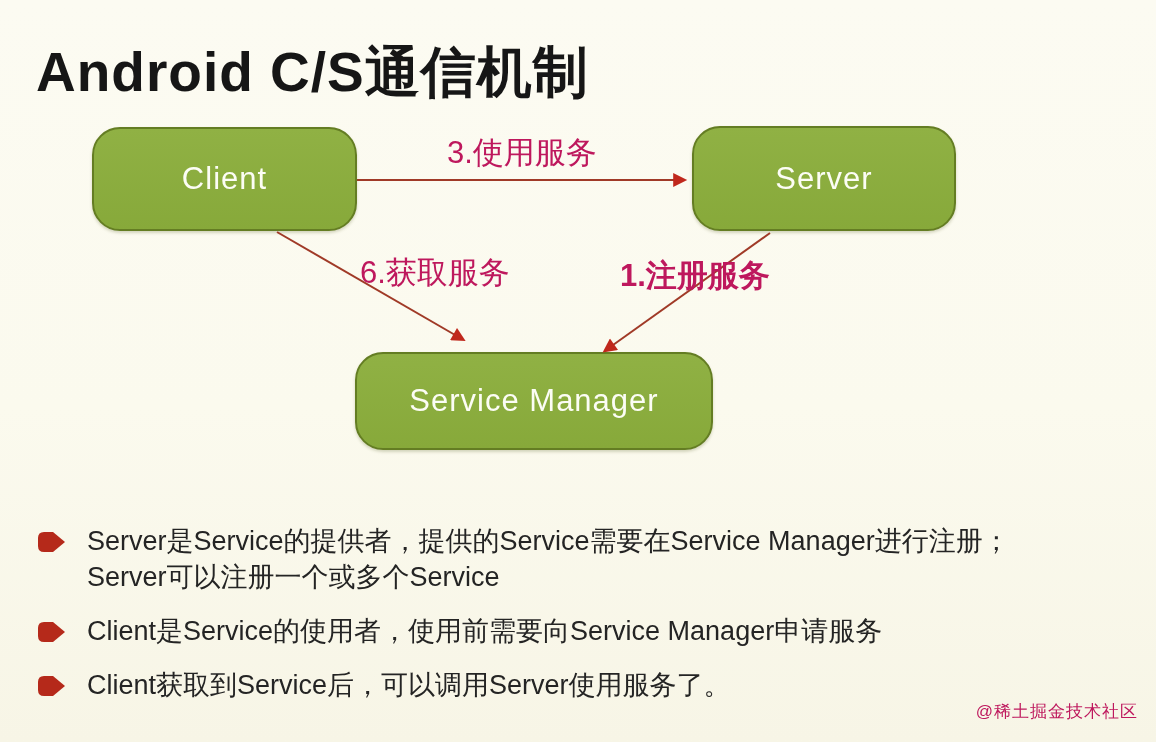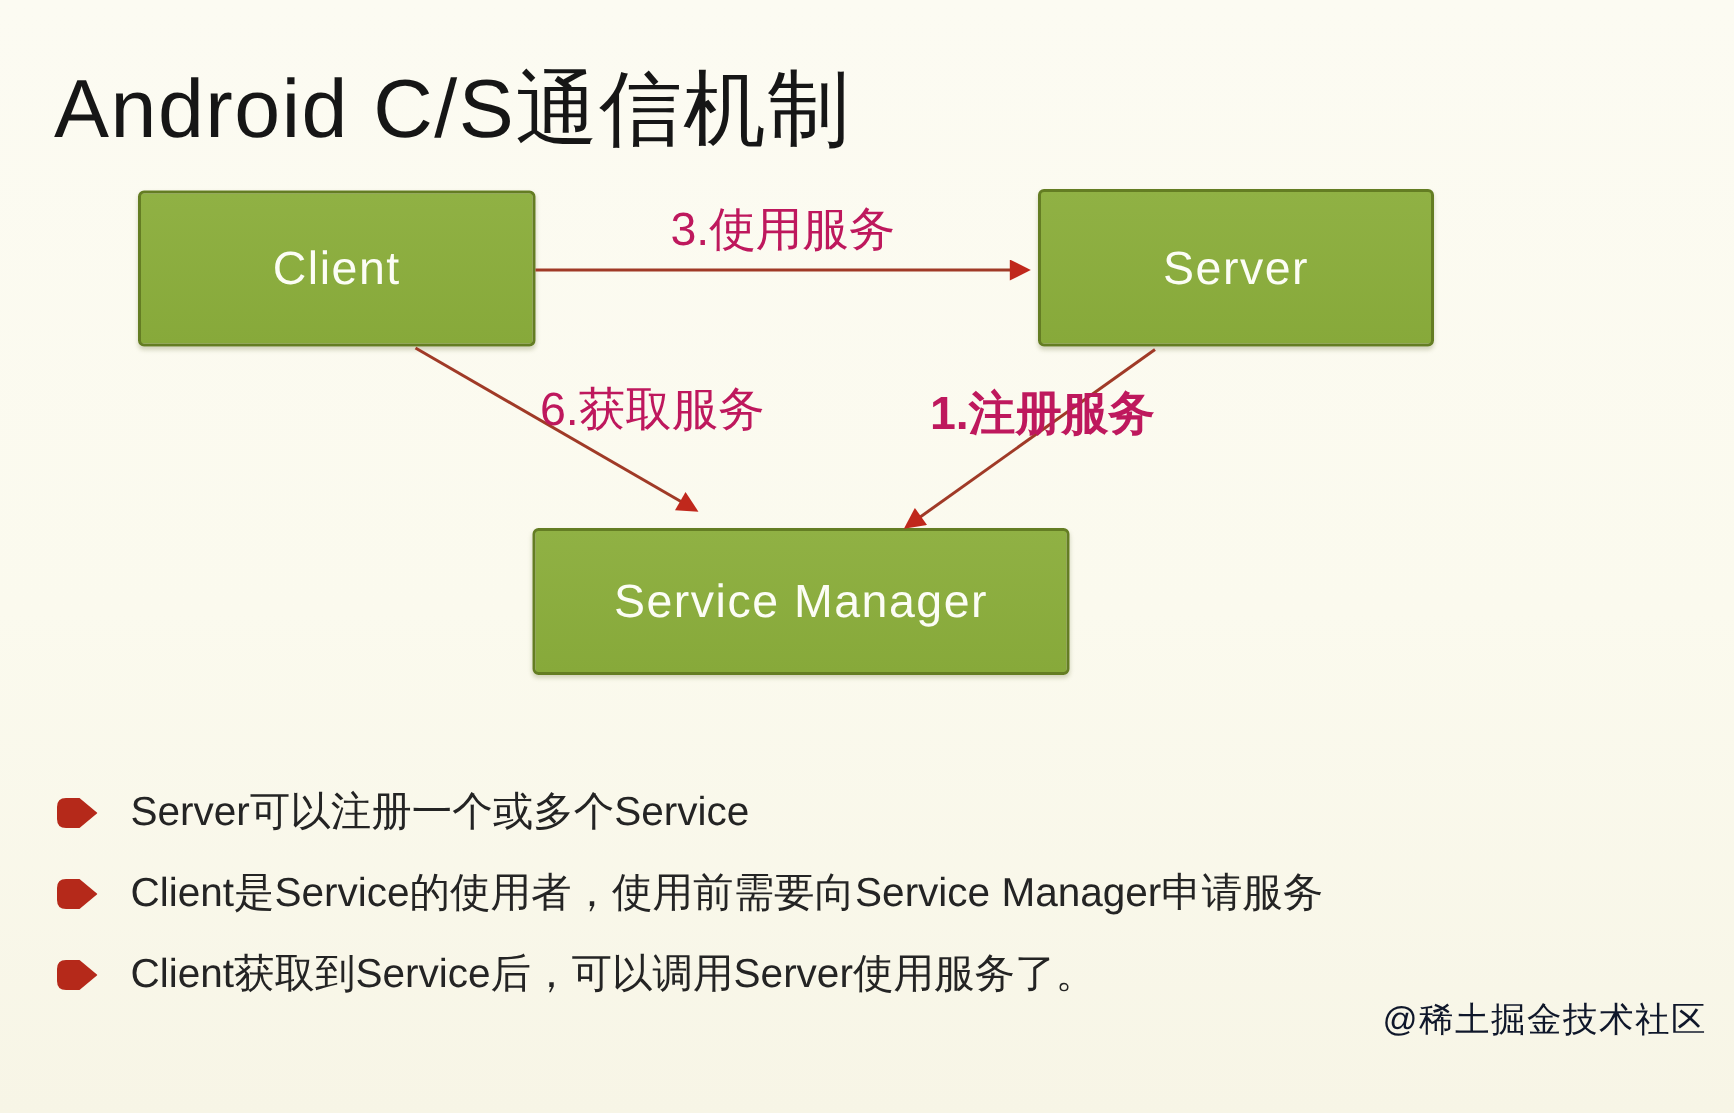--- a/index.html
+++ b/index.html
@@ -12,30 +12,30 @@
     color: #1c1c1c;
   }
 
   .title {
     position: absolute;
     left: 36px; top: 0px;
     font-size: 55px;
     line-height: 70px;
     letter-spacing: 1px;
     color: #161616;
-    font-weight: 400;
+    font-weight: 700;
     white-space: nowrap;
   }
 
   .node {
     position: absolute;
     box-sizing: border-box;
     background: linear-gradient(180deg, #90b144 0%, #87a93a 100%);
     border: 2px solid #647d23;
-    border-radius: 4px;
+    border-radius: 28px;
     display: flex;
     align-items: center;
     justify-content: center;
     color: #fcfdf5;
     font-size: 31px;
     letter-spacing: 1px;
     box-shadow: 0 2px 3px rgba(90,100,40,0.25);
   }
   #node-client { left: 92px; top: 127px; width: 265px; height: 104px; }
   #node-server { left: 692px; top: 126px; width: 264px; height: 105px; }
@@ -76,23 +76,23 @@
     color: #242424;
   }
   .bullet-flag {
     flex: 0 0 auto;
     margin: 9px 22px 0 2px;
   }
   .bullet-text span { display: block; }
 
   .watermark {
     position: absolute;
-    right: 18px; top: 664px;
-    font-size: 23px;
-    color: #0f172a;
+    right: 18px; top: 700px;
+    font-size: 17px;
+    color: #be185d;
     letter-spacing: 1px;
   }
 </style>
 </head>
 <body>
 
 <h1 class="title">Android C/S通信机制</h1>
 
 <div class="node" id="node-client">
   <span>Client</span>
@@ -119,20 +119,21 @@
 <div class="edge-label" id="edge-label-get">6.获取服务</div>
 <div class="edge-label" id="edge-label-register">1.注册服务</div>
 
 <div class="bullet-list">
 
   <div class="bullet-item">
     <svg class="bullet-flag" width="27" height="20" viewBox="0 0 27 20" aria-hidden="true">
       <path d="M0,6 Q0,0 6,0 L15,0 L27,10 L15,20 L6,20 Q0,20 0,14 Z" fill="#b5291a"></path>
     </svg>
     <div class="bullet-text">
+      <span>Server是Service的提供者，提供的Service需要在Service Manager进行注册；</span>
       <span>Server可以注册一个或多个Service</span>
     </div>
   </div>
 
   <div class="bullet-item">
     <svg class="bullet-flag" width="27" height="20" viewBox="0 0 27 20" aria-hidden="true">
       <path d="M0,6 Q0,0 6,0 L15,0 L27,10 L15,20 L6,20 Q0,20 0,14 Z" fill="#b5291a"></path>
     </svg>
     <div class="bullet-text">
       <span>Client是Service的使用者，使用前需要向Service Manager申请服务</span>

